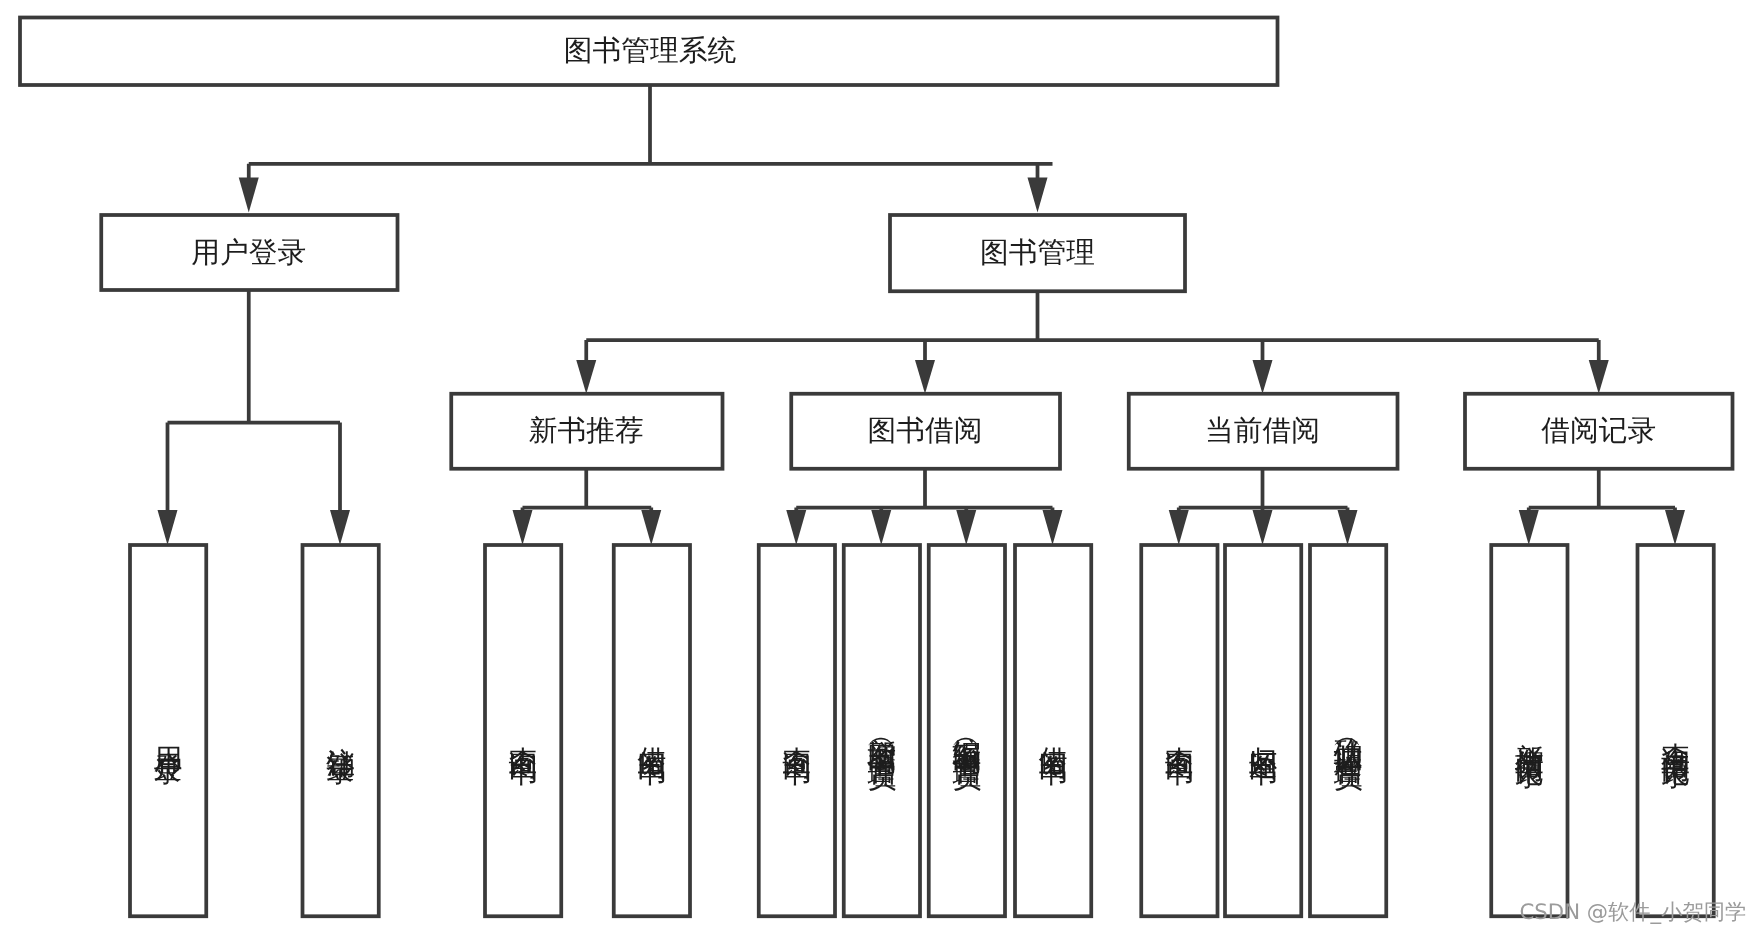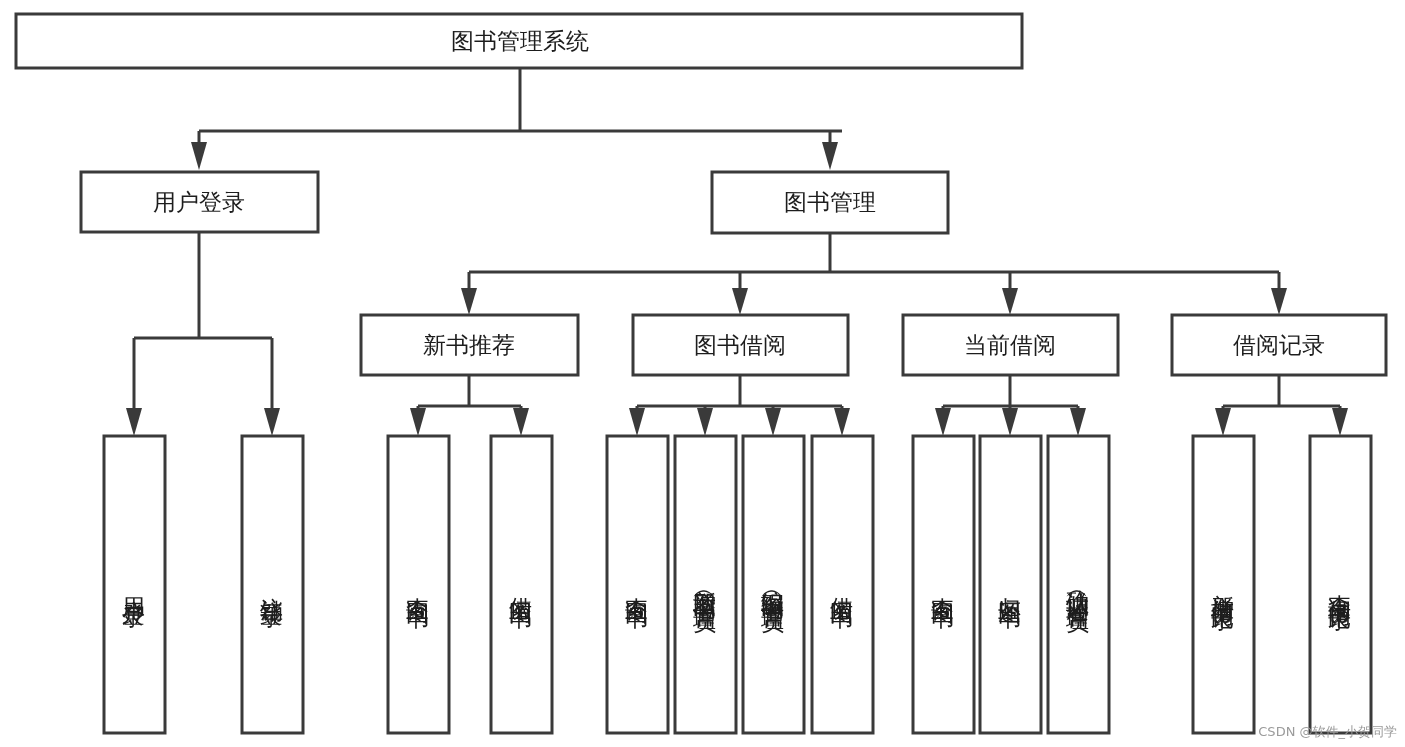--- a/index.html
+++ b/index.html
@@ -51,21 +51,21 @@
     text-orientation: upright;
     letter-spacing: 3px;
     dominant-baseline: central;
     text-anchor: middle;
   }
   .watermark-text {
     position: absolute;
     right: 8px;
     bottom: 6px;
     font-family: "DejaVu Sans", "Liberation Sans", sans-serif;
-    font-size: 13px;
+    font-size: 17px;
     color: #9b9b9b;
     white-space: nowrap;
     pointer-events: none;
     user-select: none;
   }
 </style>
 </head>
 <body>
 
 <div id="diagram-root">

